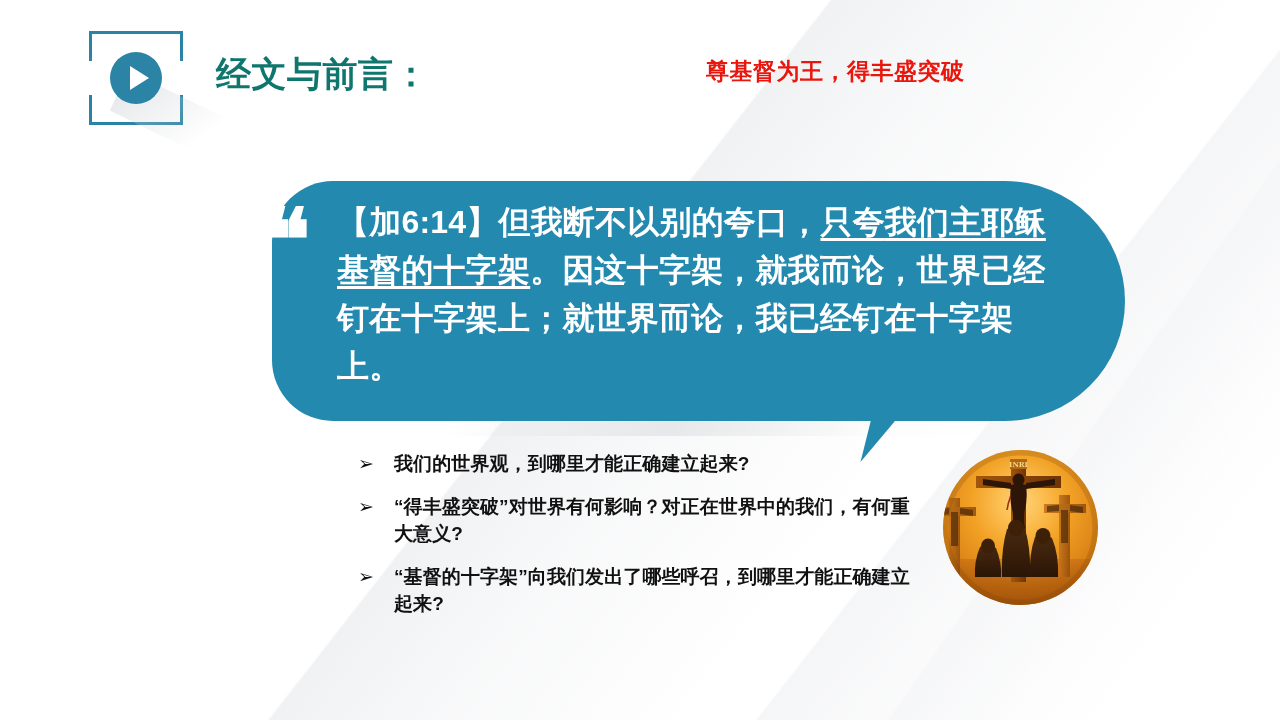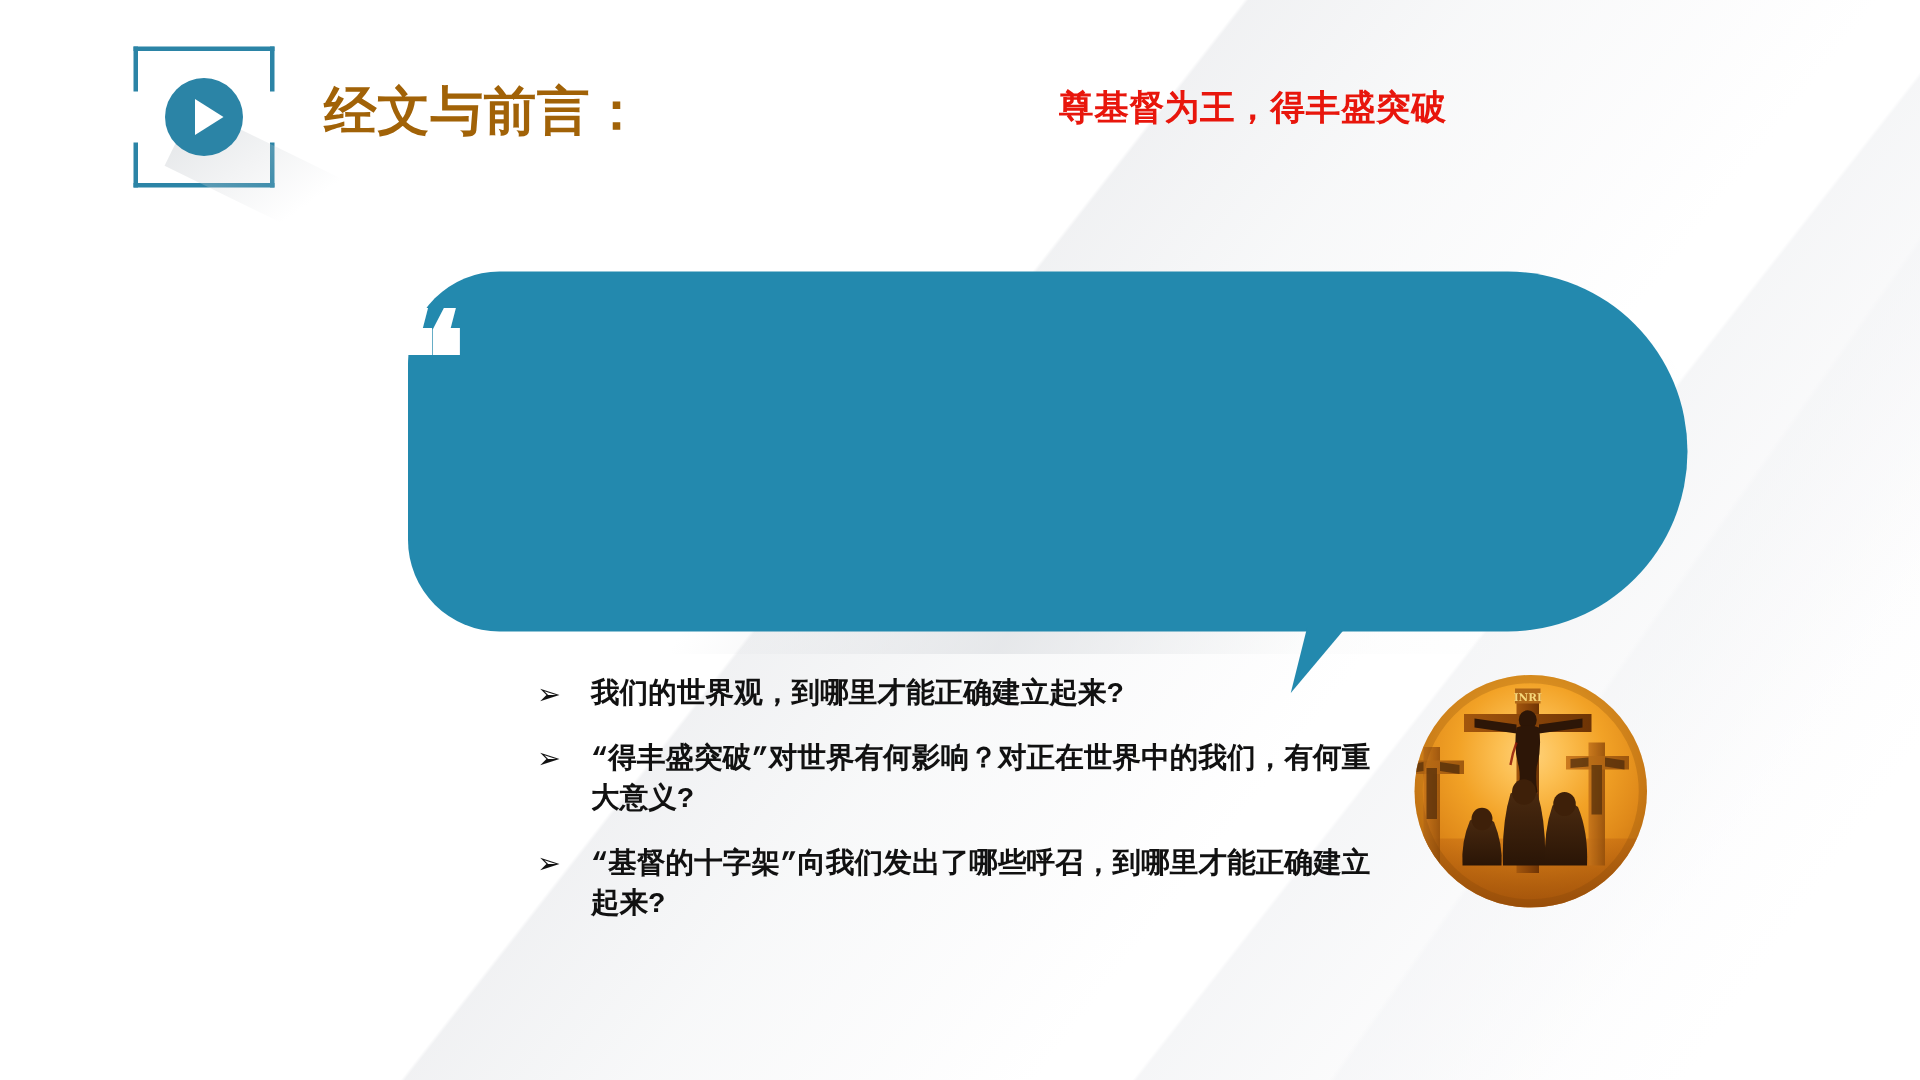--- a/index.html
+++ b/index.html
@@ -116,21 +116,21 @@
     border-bottom: 12px solid transparent;
     border-left: 19px solid #ffffff;
   }
 
   #header-title {
     position: absolute;
     left: 216px;
     top: 51px;
     font-size: 35px;
     font-weight: 700;
-    color: #a16207;
+    color: #0f766e;
     letter-spacing: 0.5px;
     white-space: nowrap;
   }
   #header-subtitle {
     position: absolute;
     left: 706px;
     top: 56px;
     font-size: 23px;
     font-weight: 700;
     color: #e8160c;
@@ -217,21 +217,20 @@
     color: #111111;
     font-family: "DejaVu Sans", sans-serif;
   }
   .bullet-text {
     flex: 1 1 auto;
     font-size: 19px;
     font-weight: 700;
     line-height: 27px;
     color: #111111;
     letter-spacing: 0.1px;
-    font-family: Liberation Mono, monospace;
   }
 
   
   #cross-image {
     position: absolute;
     left: 943px;
     top: 450px;
     width: 155px;
     height: 155px;
     border-radius: 50%;
@@ -279,20 +278,23 @@
 
   <div id="header-subtitle">尊基督为王，得丰盛突破</div>
 
   <div id="bubble-shadow"></div>
 
   <div id="bubble"></div>
   <div id="bubble-tail"></div>
 
   <div id="quote-glyph">❝</div>
 
+  <div id="verse-text">
+    <span>【加6:14】</span><span>但我断不以别的夸口，</span><span class="u">只夸</span><span class="u">我们主耶稣基督的十字架</span><span>。因这十字架，</span><span>就我而论，世界已经钉在十字架上；就</span><span>世界而论，我已经钉在十字架上。</span>
+  </div>
 
   <div id="bullets">
     <div class="bullet-row">
       <span class="bullet-marker">➢</span>
       <span class="bullet-text">我们的世界观，到哪里才能正确建立起来?</span>
     </div>
     <div class="bullet-row">
       <span class="bullet-marker">➢</span>
       <span class="bullet-text">“得丰盛突破”对世界有何影响？对正在世界中的我们，有何重大意义?</span>
     </div>

